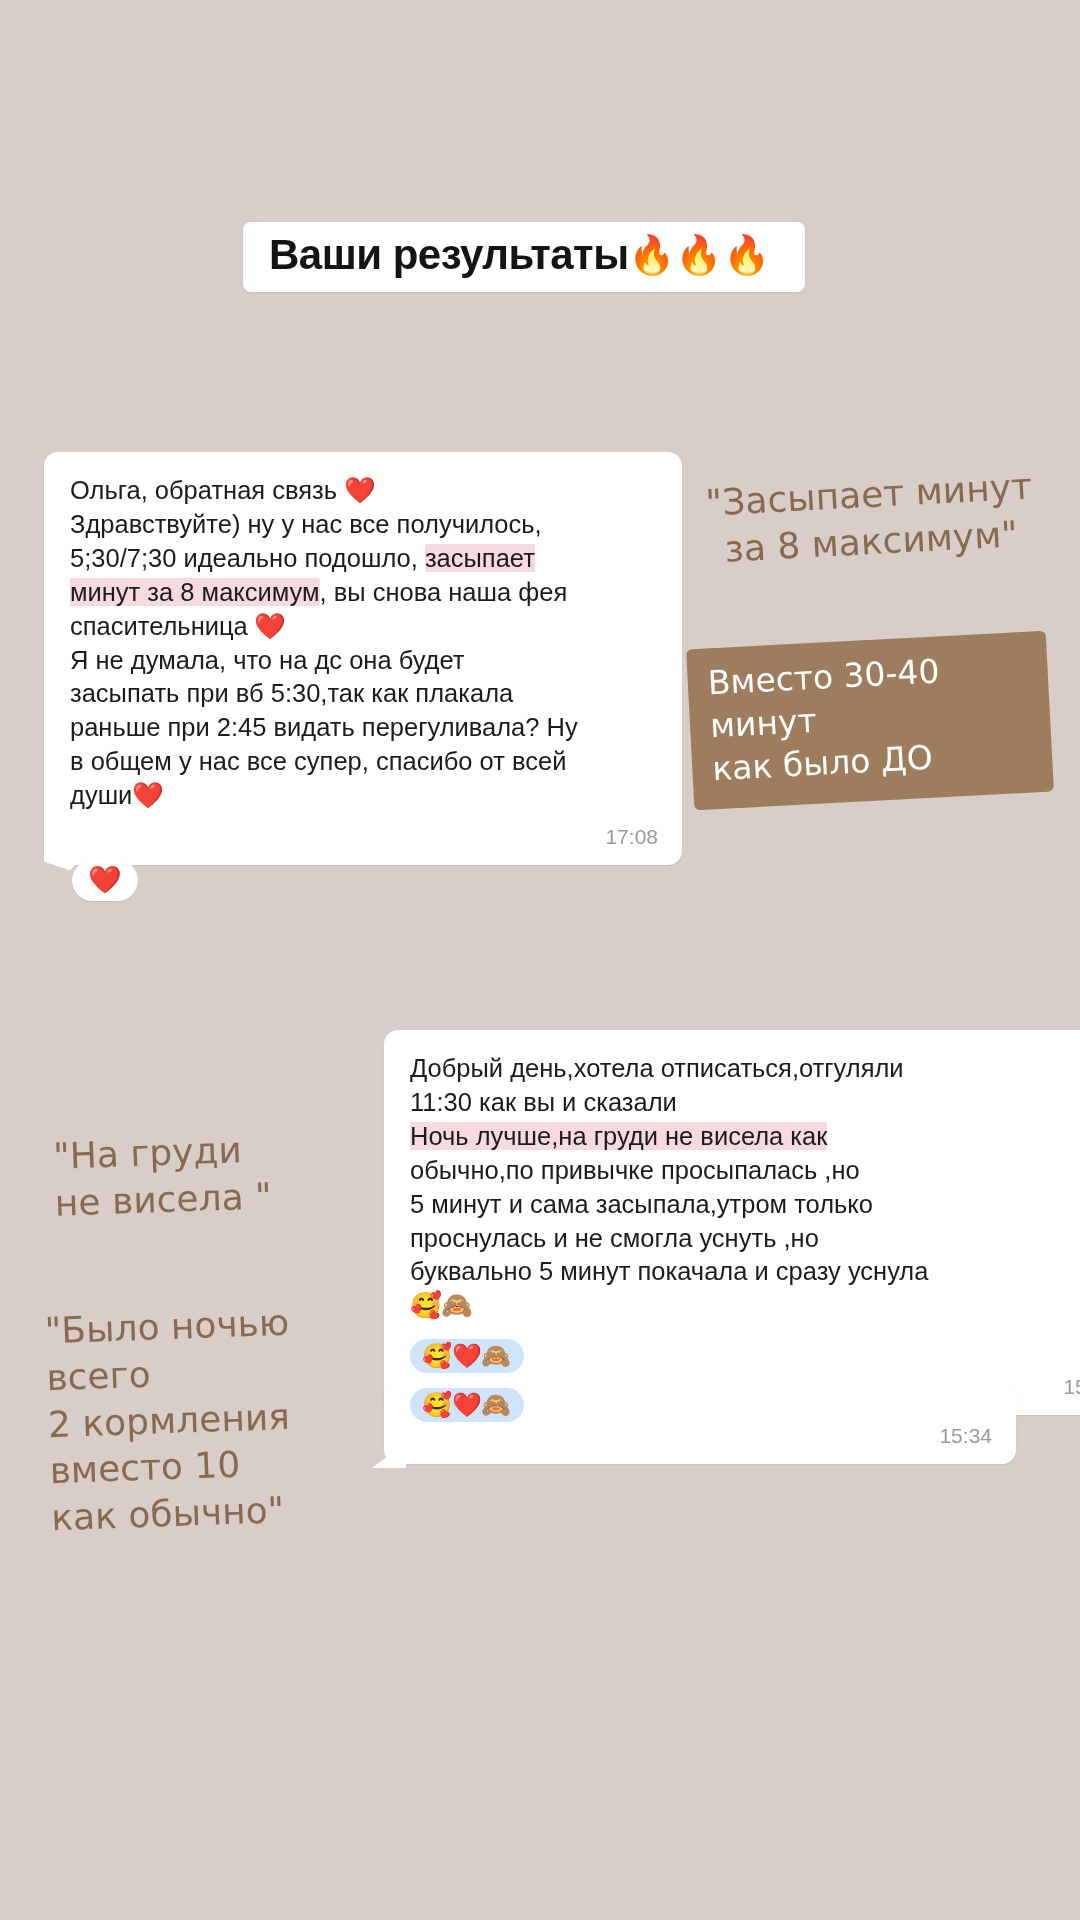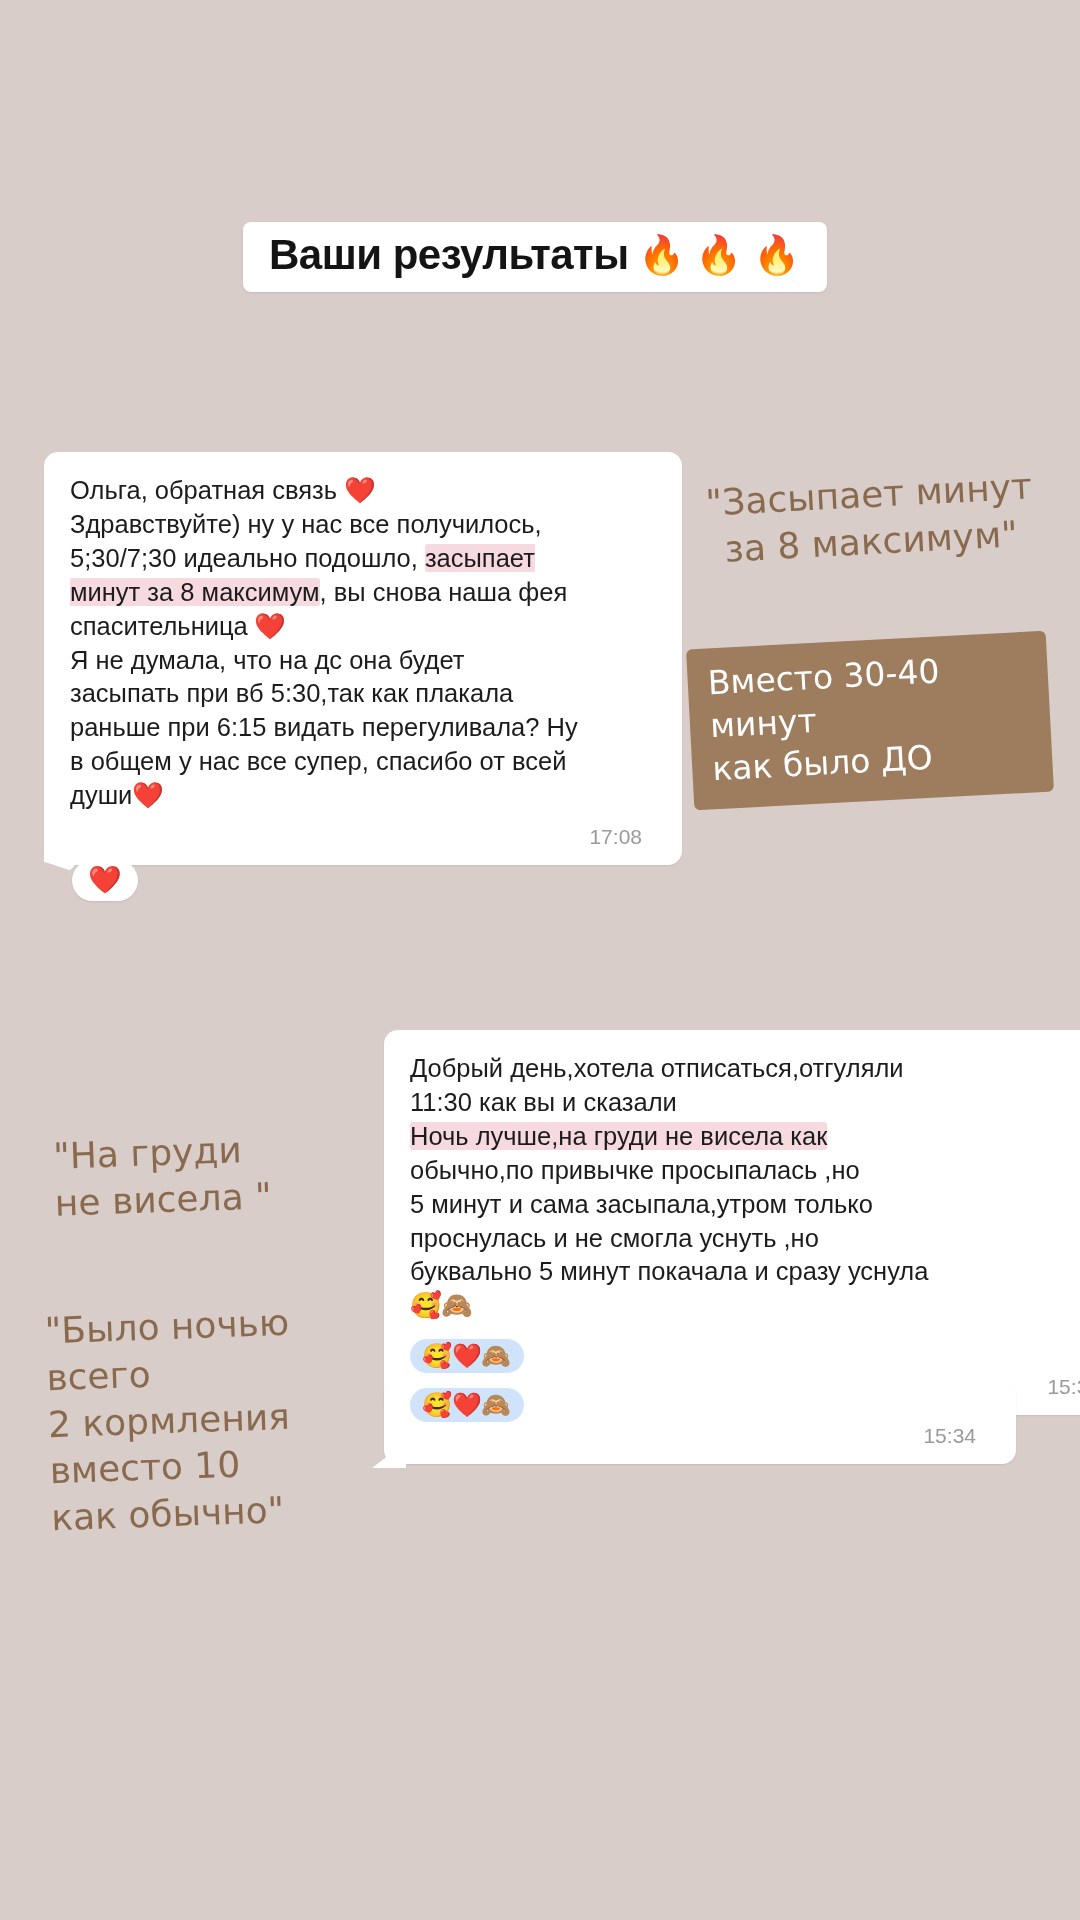--- a/index.html
+++ b/index.html
@@ -15,24 +15,23 @@
     overflow: hidden;
   }
 
   
   .title-sticker {
     position: absolute;
     left: 243px;
     top: 222px;
     background: #ffffff;
     border-radius: 8px;
-    padding: 12px 26px 16px 26px;
+    padding: 12px 34px 16px 26px;
     display: flex;
     align-items: center;
-    gap: 10px;
     box-shadow: 0 1px 3px rgba(0,0,0,0.08);
   }
   .title-sticker .title-text {
     font-size: 42px;
     font-weight: bold;
     color: #141414;
     letter-spacing: -0.5px;
     line-height: 1;
   }
   .title-sticker .fire {
@@ -51,21 +50,21 @@
     line-height: 1.33;
   }
   .bubble .body {
     padding: 22px 26px 10px 26px;
     white-space: pre-wrap;
   }
   .bubble .time {
     text-align: right;
     color: #9a9a9a;
     font-size: 21px;
-    padding: 0 40px 14px 0;
+    padding: 0 24px 14px 0;
   }
   .hl {
     background: #f7d9e0;
     border-radius: 3px;
   }
 
   
   #bubble-olga {
     left: 44px;
     top: 452px;
@@ -178,21 +177,21 @@
 </div>
 
 <div class="bubble" id="bubble-olga">
   <div class="body"><span>Ольга, обратная связь ❤️
 Здравствуйте) ну у нас все получилось,
 5;30/7;30 идеально подошло, </span><span class="hl">засыпает
 минут за 8 максимум</span><span>, вы снова наша фея
 спасительница ❤️
 Я не думала, что на дс она будет
 засыпать при вб 5:30,так как плакала
-раньше при 6:15 видать перегуливала? Ну
+раньше при 2:45 видать перегуливала? Ну
 в общем у нас все супер, спасибо от всей
 души❤️</span></div>
   <div class="time">17:08</div>
   <div class="tail"></div>
 </div>
 <div id="reaction-heart">❤️</div>
 
 <div class="bubble" id="bubble-day">
   <div class="body"><span>Добрый день,хотела отписаться,отгуляли
 11:30 как вы и сказали

